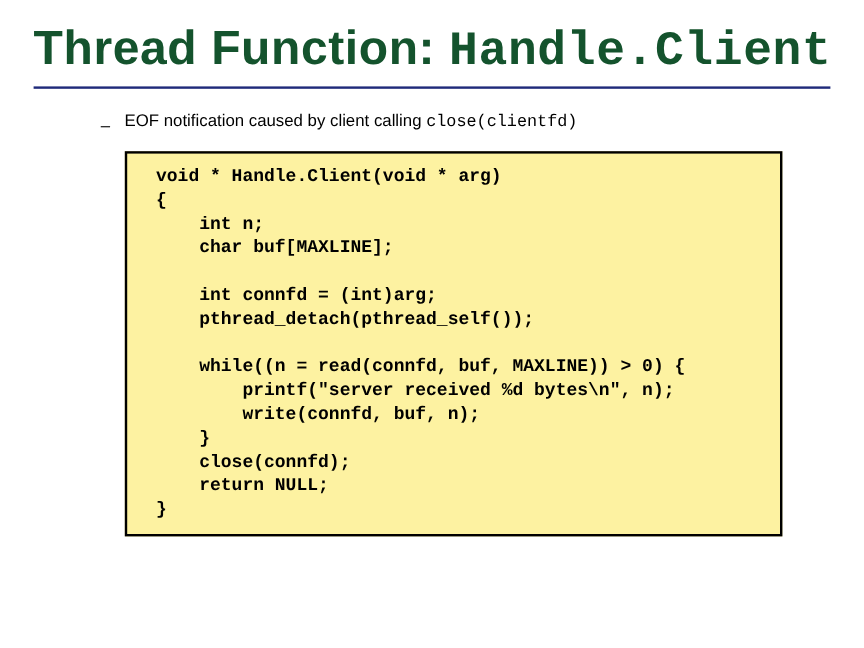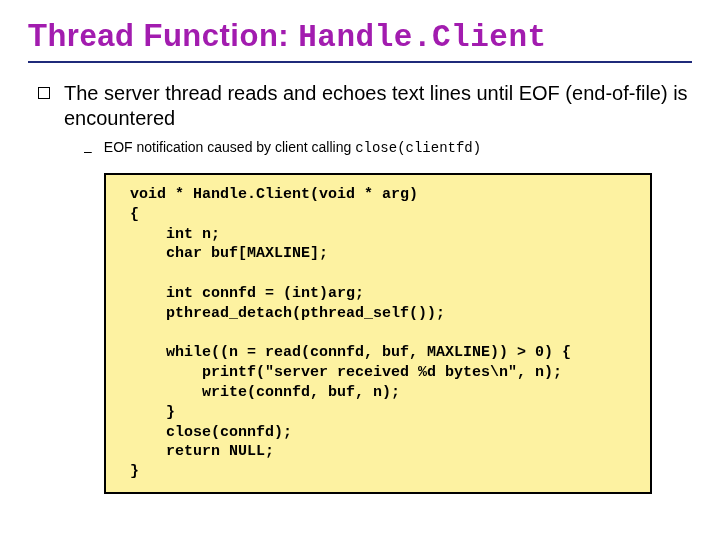--- a/index.html
+++ b/index.html
@@ -11,23 +11,23 @@
     font-family: Arial, Helvetica, sans-serif;
     color: #000;
     position: relative;
     box-sizing: border-box;
   }
   .slide {
     padding: 18px 28px 18px 28px;
     box-sizing: border-box;
   }
   .title-line {
-    font-size: 31px;
+    font-size: 40px;
     font-weight: bold;
-    color: #a21caf;
+    color: #14532d;
     font-family: "Comic Sans MS", "Comic Sans", cursive, Arial;
     letter-spacing: 0.5px;
     margin: 0 0 4px 0;
     white-space: nowrap;
   }
   .title-code {
     font-family: "Courier New", Courier, monospace;
     font-weight: bold;
   }
   .rule {
@@ -88,24 +88,20 @@
 <body>
 
 <div class="slide">
 
   <h1 class="title-line">
     <span>Thread Function: </span><span class="title-code">Handle.Client</span>
   </h1>
 
   <hr class="rule">
 
-  <div class="bullet-row">
-    <span class="bullet-icon"></span>
-    <span class="bullet-text">The server thread reads and echoes text lines until EOF (end-of-file) is encountered</span>
-  </div>
 
   <div class="subbullet-row">
     <span class="subbullet-dash">–</span>
     <span class="subbullet-text">
       <span>EOF notification caused by client calling </span><span class="inline-code">close(clientfd)</span>
     </span>
   </div>
 
   <div class="code-box">void * Handle.Client(void * arg)
 {

